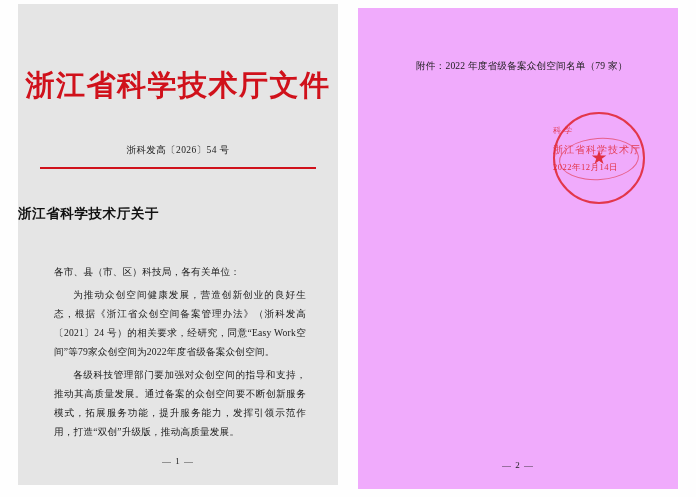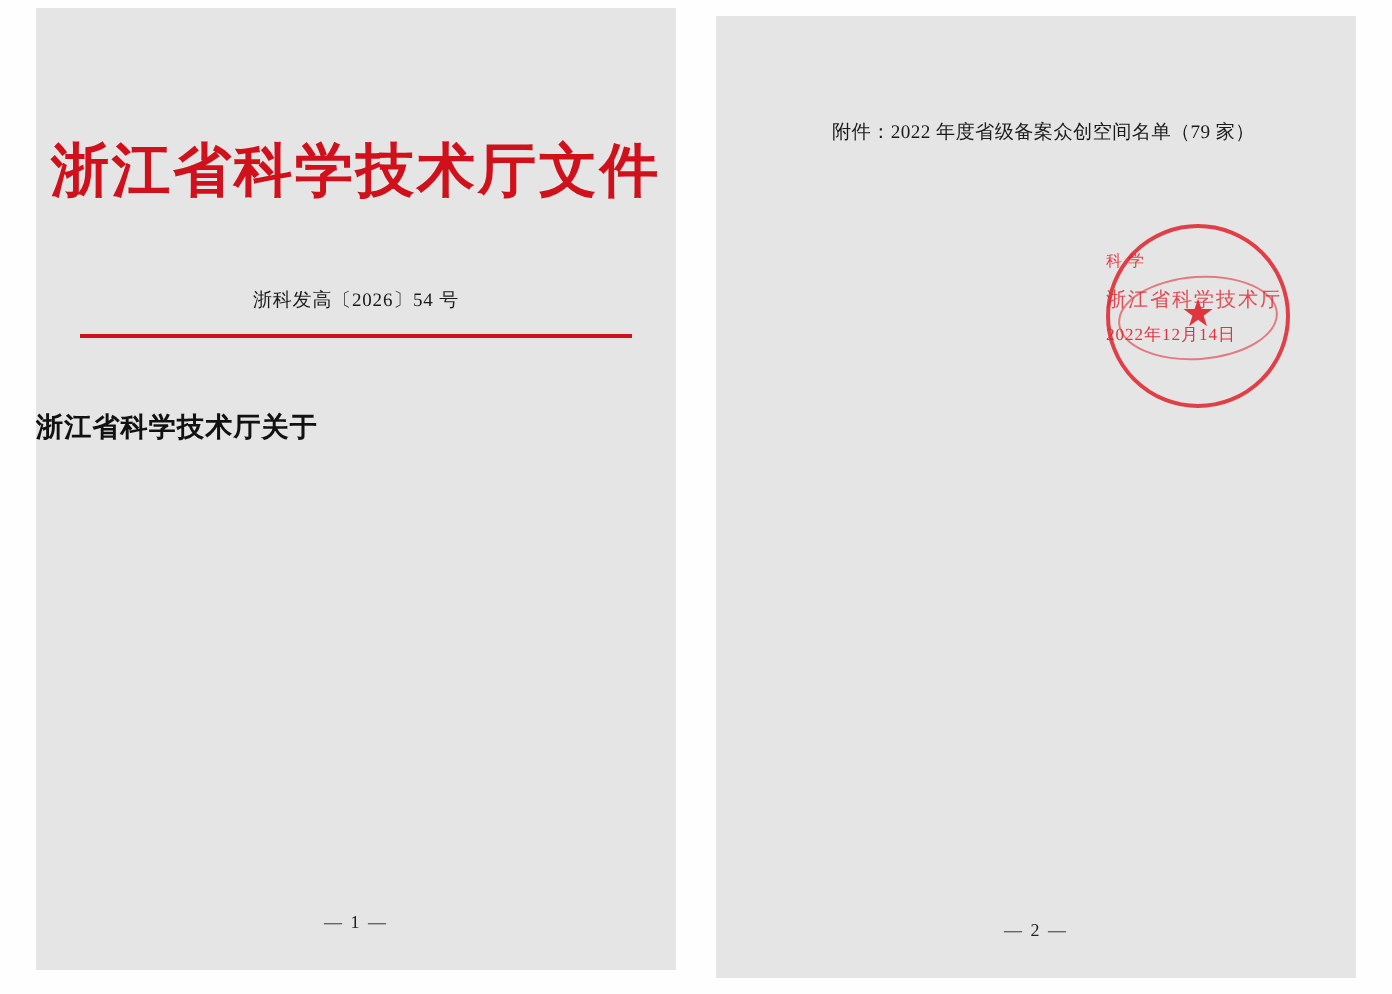--- a/index.html
+++ b/index.html
@@ -97,21 +97,21 @@
     color: #222;
     letter-spacing: 1px;
   }
   
   .page-right {
     position: absolute;
     left: 358px;
     top: 8px;
     width: 320px;
     height: 481px;
-    background: #e5e5e5;
+    background: #f0abfc;
   }
   .attach-line {
     position: absolute;
     left: 58px;
     top: 52px;
     width: 250px;
     font-size: 9.6px;
     color: #1b1b1b;
     letter-spacing: 0.2px;
     white-space: nowrap;
@@ -207,20 +207,25 @@
     <div class="masthead">浙江省科学技术厅文件</div>
 
     <div class="doc-number">浙科发高〔2026〕54 号</div>
 
     <div class="red-rule"></div>
 
     <div class="title-block">
       <div>浙江省科学技术厅关于</div>
     </div>
 
+    <div class="body-text">
+      <p>各市、县（市、区）科技局，各有关单位：</p>
+      <p class="indent">为推动众创空间健康发展，营造创新创业的良好生态，根据《浙江省众创空间备案管理办法》（浙科发高〔2021〕24 号）的相关要求，经研究，同意“Easy Work空间”等79家众创空间为2022年度省级备案众创空间。</p>
+      <p class="indent">各级科技管理部门要加强对众创空间的指导和支持，推动其高质量发展。通过备案的众创空间要不断创新服务模式，拓展服务功能，提升服务能力，发挥引领示范作用，打造“双创”升级版，推动高质量发展。</p>
+    </div>
 
     <div class="page-num-left">— 1 —</div>
   </div>
 
   <div class="page-right">
     <div class="attach-line">附件：2022 年度省级备案众创空间名单（79 家）</div>
 
     <div class="page-num-right">— 2 —</div>
   </div>
 

